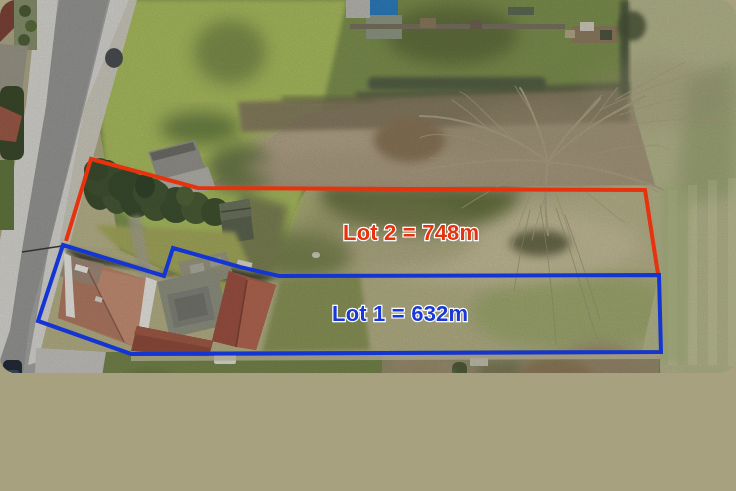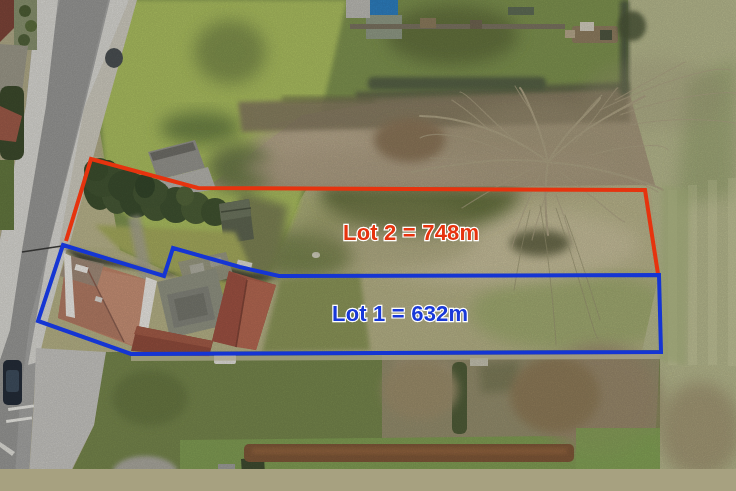--- a/index.html
+++ b/index.html
@@ -1,16 +1,16 @@
 <!DOCTYPE html>
 <html><head>
 <meta charset="utf-8">
 <style>
   html,body{margin:0;padding:0;background:#a7a180;}
-  #scene{width:736px;height:469px;position:relative;overflow:hidden;font-family:"Liberation Sans",sans-serif;}
+  #scene{width:736px;height:373px;position:relative;overflow:hidden;font-family:"Liberation Sans",sans-serif;border-radius:16px;}
   svg{display:block;}
 </style>
 </head>
 <body>
 <div id="scene">
 <svg width="736" height="491" viewBox="0 0 736 491">
 <defs>
   <filter id="soft1" x="-30%" y="-30%" width="160%" height="160%">
           <feGaussianBlur stdDeviation="4"></feGaussianBlur>
         </filter>

